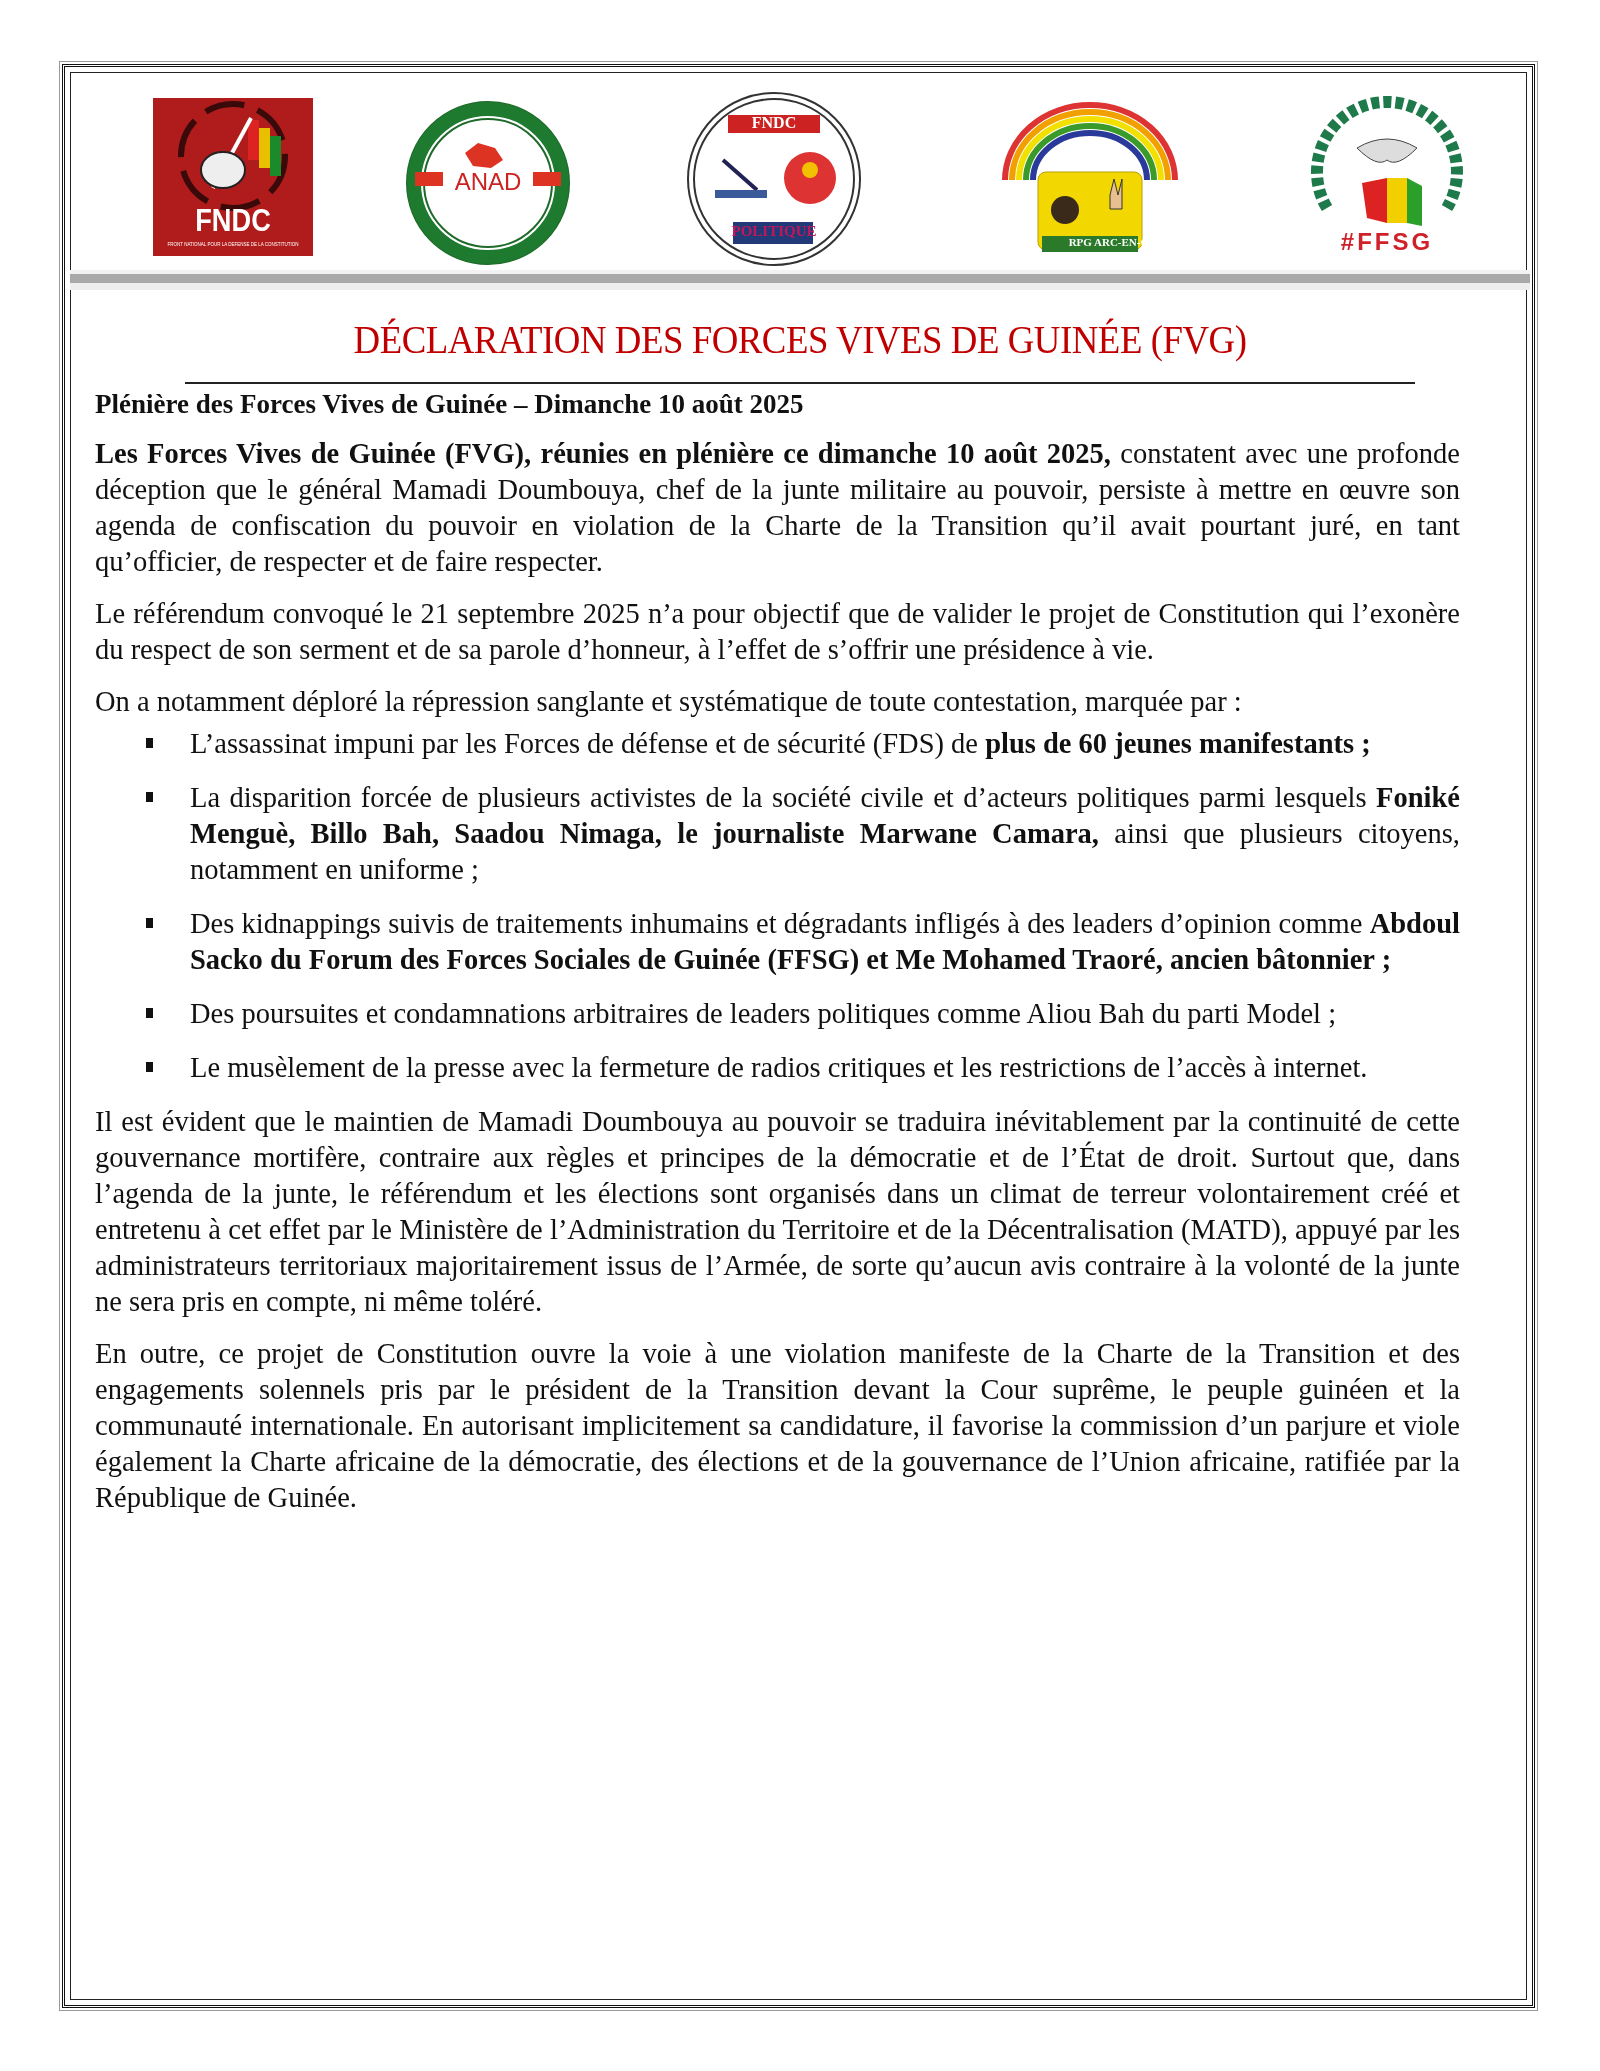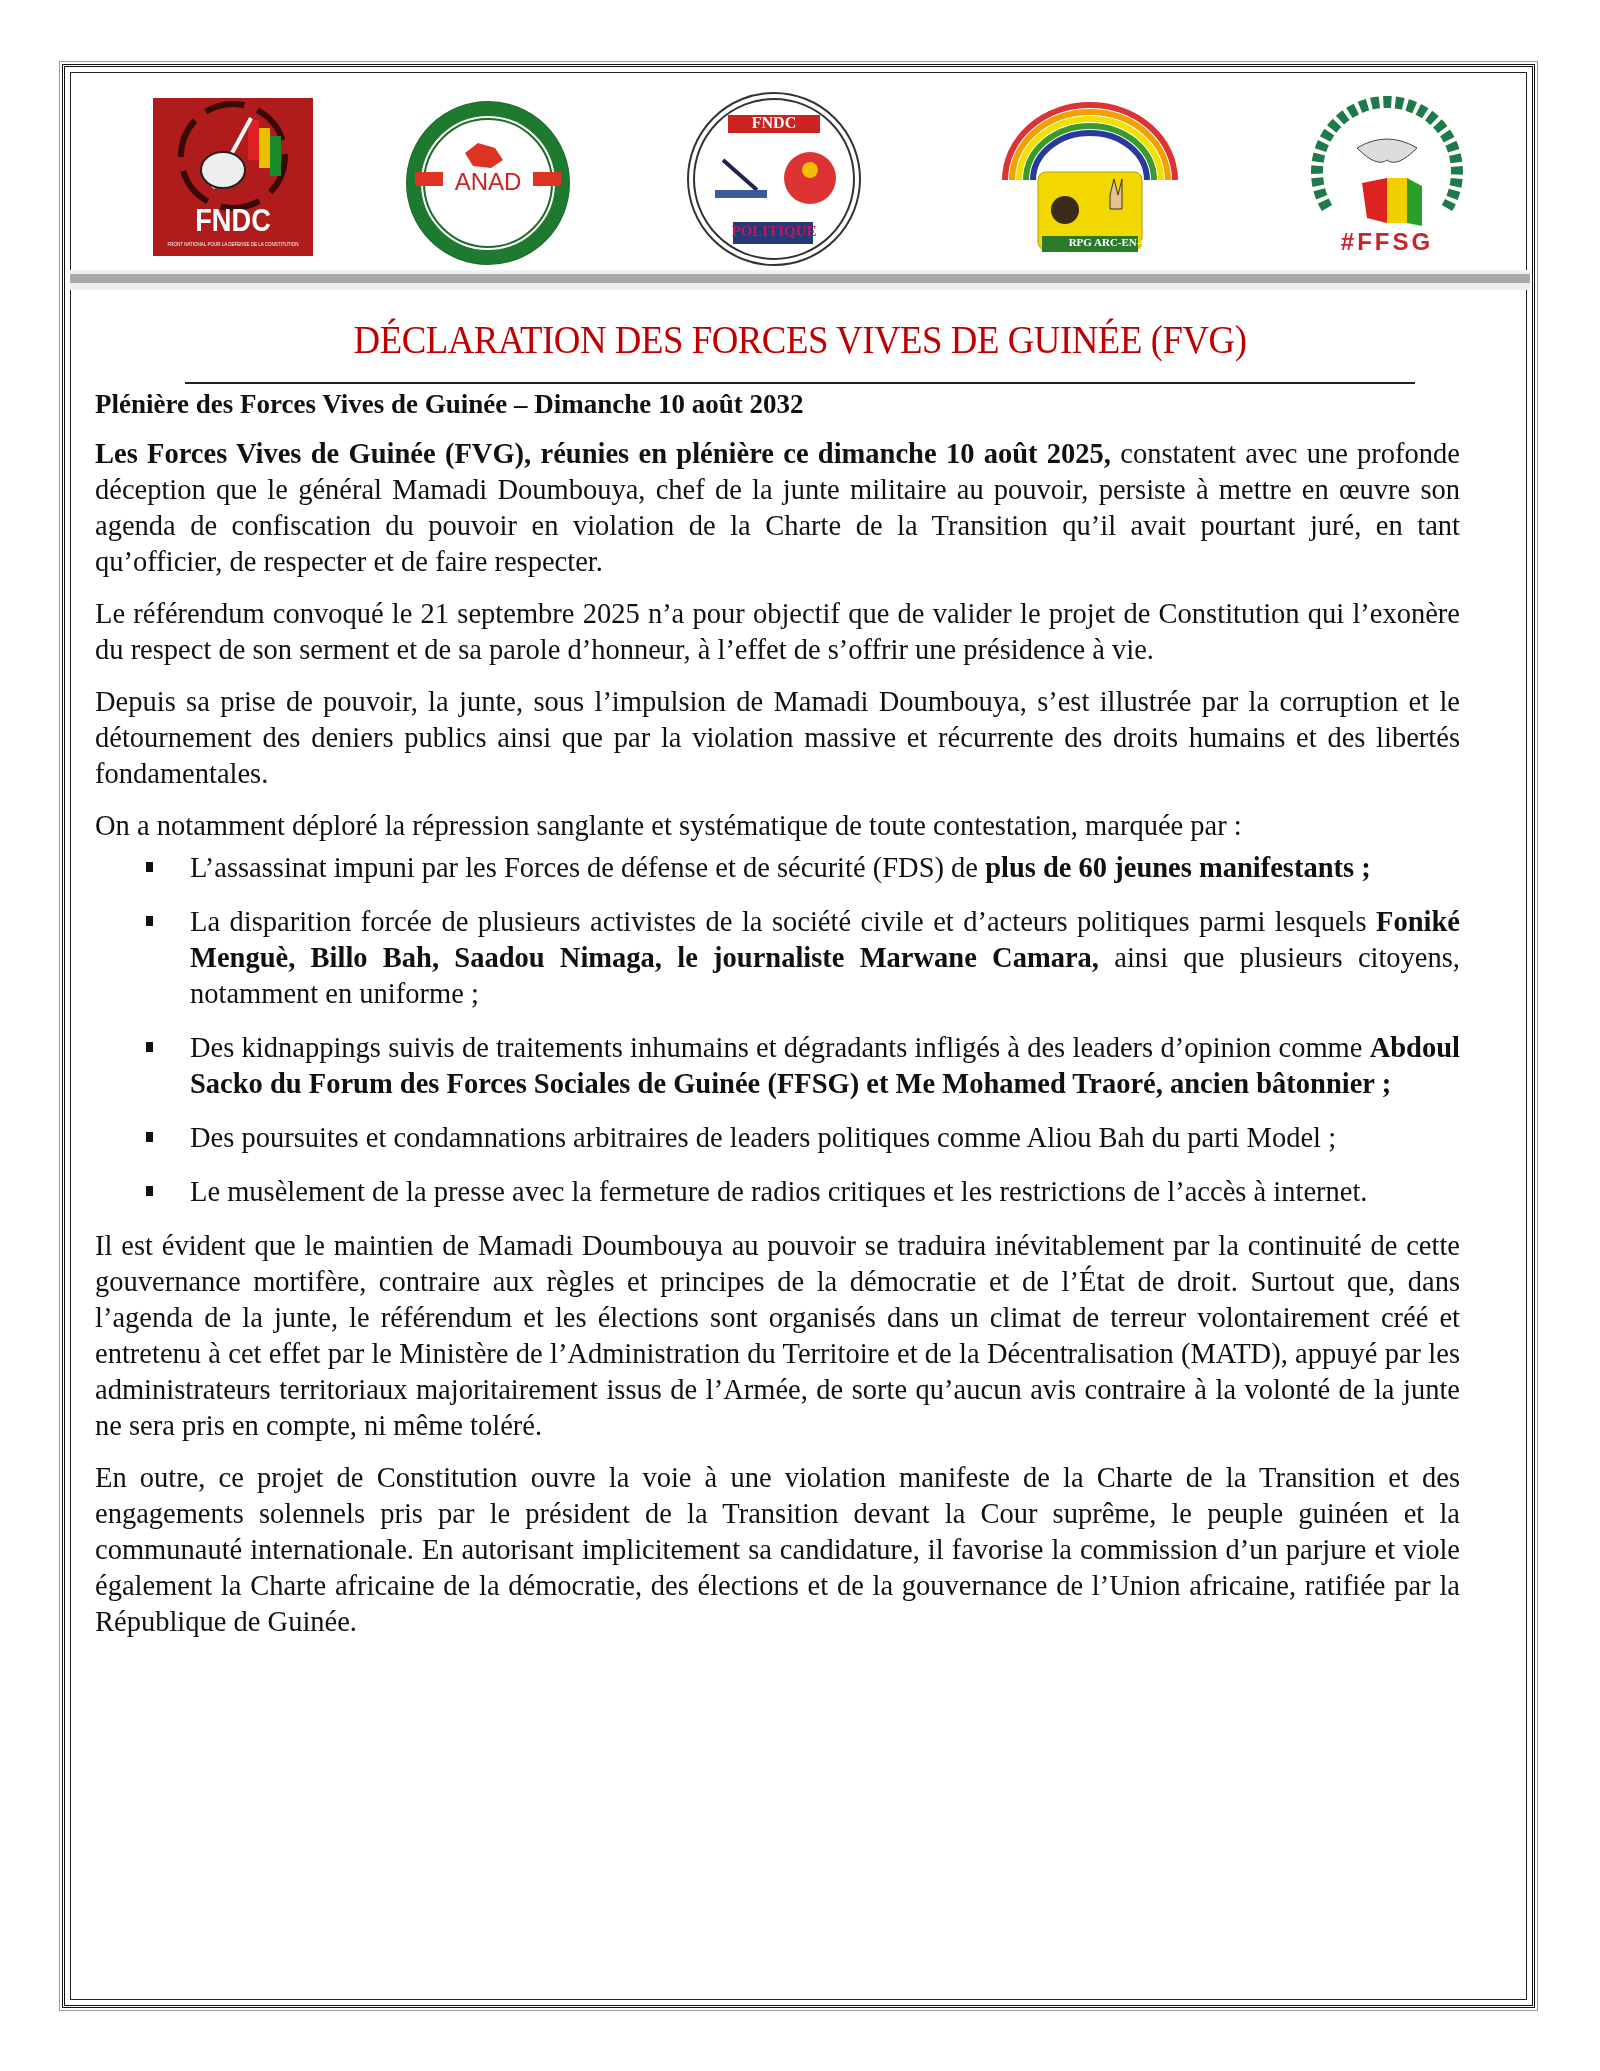--- a/index.html
+++ b/index.html
@@ -94,26 +94,25 @@
     <div style="position:absolute;left:0;right:0;top:140px;text-align:center;color:#d0202a;font-family:'Liberation Sans',sans-serif;font-weight:bold;font-size:24px;letter-spacing:3px;">#FFSG</div>
   </div>
 </div>
 
 <div class="band"></div>
 
 <h1 class="title" style="margin:0;font-weight:normal;">DÉCLARATION DES FORCES VIVES DE GUINÉE (FVG)</h1>
 <div class="title-rule"></div>
 
 <div class="content">
-  <p class="subhead">Plénière des Forces Vives de Guinée – Dimanche 10 août 2032</p>
+  <p class="subhead">Plénière des Forces Vives de Guinée – Dimanche 10 août 2025</p>
 
   <p><b>Les Forces Vives de Guinée (FVG), réunies en plénière ce dimanche 10 août 2025,</b><span> constatent avec une profonde déception que le général Mamadi Doumbouya, chef de la junte militaire au pouvoir, persiste à mettre en œuvre son agenda de confiscation du pouvoir en violation de la Charte de la Transition qu’il avait pourtant juré, en tant qu’officier, de respecter et de faire respecter.</span></p>
 
   <p>Le référendum convoqué le 21 septembre 2025 n’a pour objectif que de valider le projet de Constitution qui l’exonère du respect de son serment et de sa parole d’honneur, à l’effet de s’offrir une présidence à vie.</p>
-  <p>Depuis sa prise de pouvoir, la junte, sous l’impulsion de Mamadi Doumbouya, s’est illustrée par la corruption et le détournement des deniers publics ainsi que par la violation massive et récurrente des droits humains et des libertés fondamentales.</p>
   <p style="margin-bottom:6px;">On a notamment déploré la répression sanglante et systématique de toute contestation, marquée par :</p>
 
   <ul class="bullets">
     <li><span class="sq"></span><span>L’assassinat impuni par les Forces de défense et de sécurité (FDS) de </span><b>plus de 60 jeunes manifestants ;</b><span></span></li>
     <li><span class="sq"></span><span>La disparition forcée de plusieurs activistes de la société civile et d’acteurs politiques parmi lesquels </span><b>Foniké Menguè, Billo Bah, Saadou Nimaga, le journaliste Marwane Camara,</b><span> ainsi que plusieurs citoyens, notamment en uniforme ;</span></li>
     <li><span class="sq"></span><span>Des kidnappings suivis de traitements inhumains et dégradants infligés à des leaders d’opinion comme </span><b>Abdoul Sacko du Forum des Forces Sociales de Guinée (FFSG) et Me Mohamed Traoré, ancien bâtonnier ;</b><span></span></li>
     <li><span class="sq"></span><span>Des poursuites et condamnations arbitraires de leaders politiques comme Aliou Bah du parti Model ;</span><b></b><span></span></li>
     <li><span class="sq"></span><span>Le musèlement de la presse avec la fermeture de radios critiques et les restrictions de l’accès à internet.</span><b></b><span></span></li>
   </ul>
 

